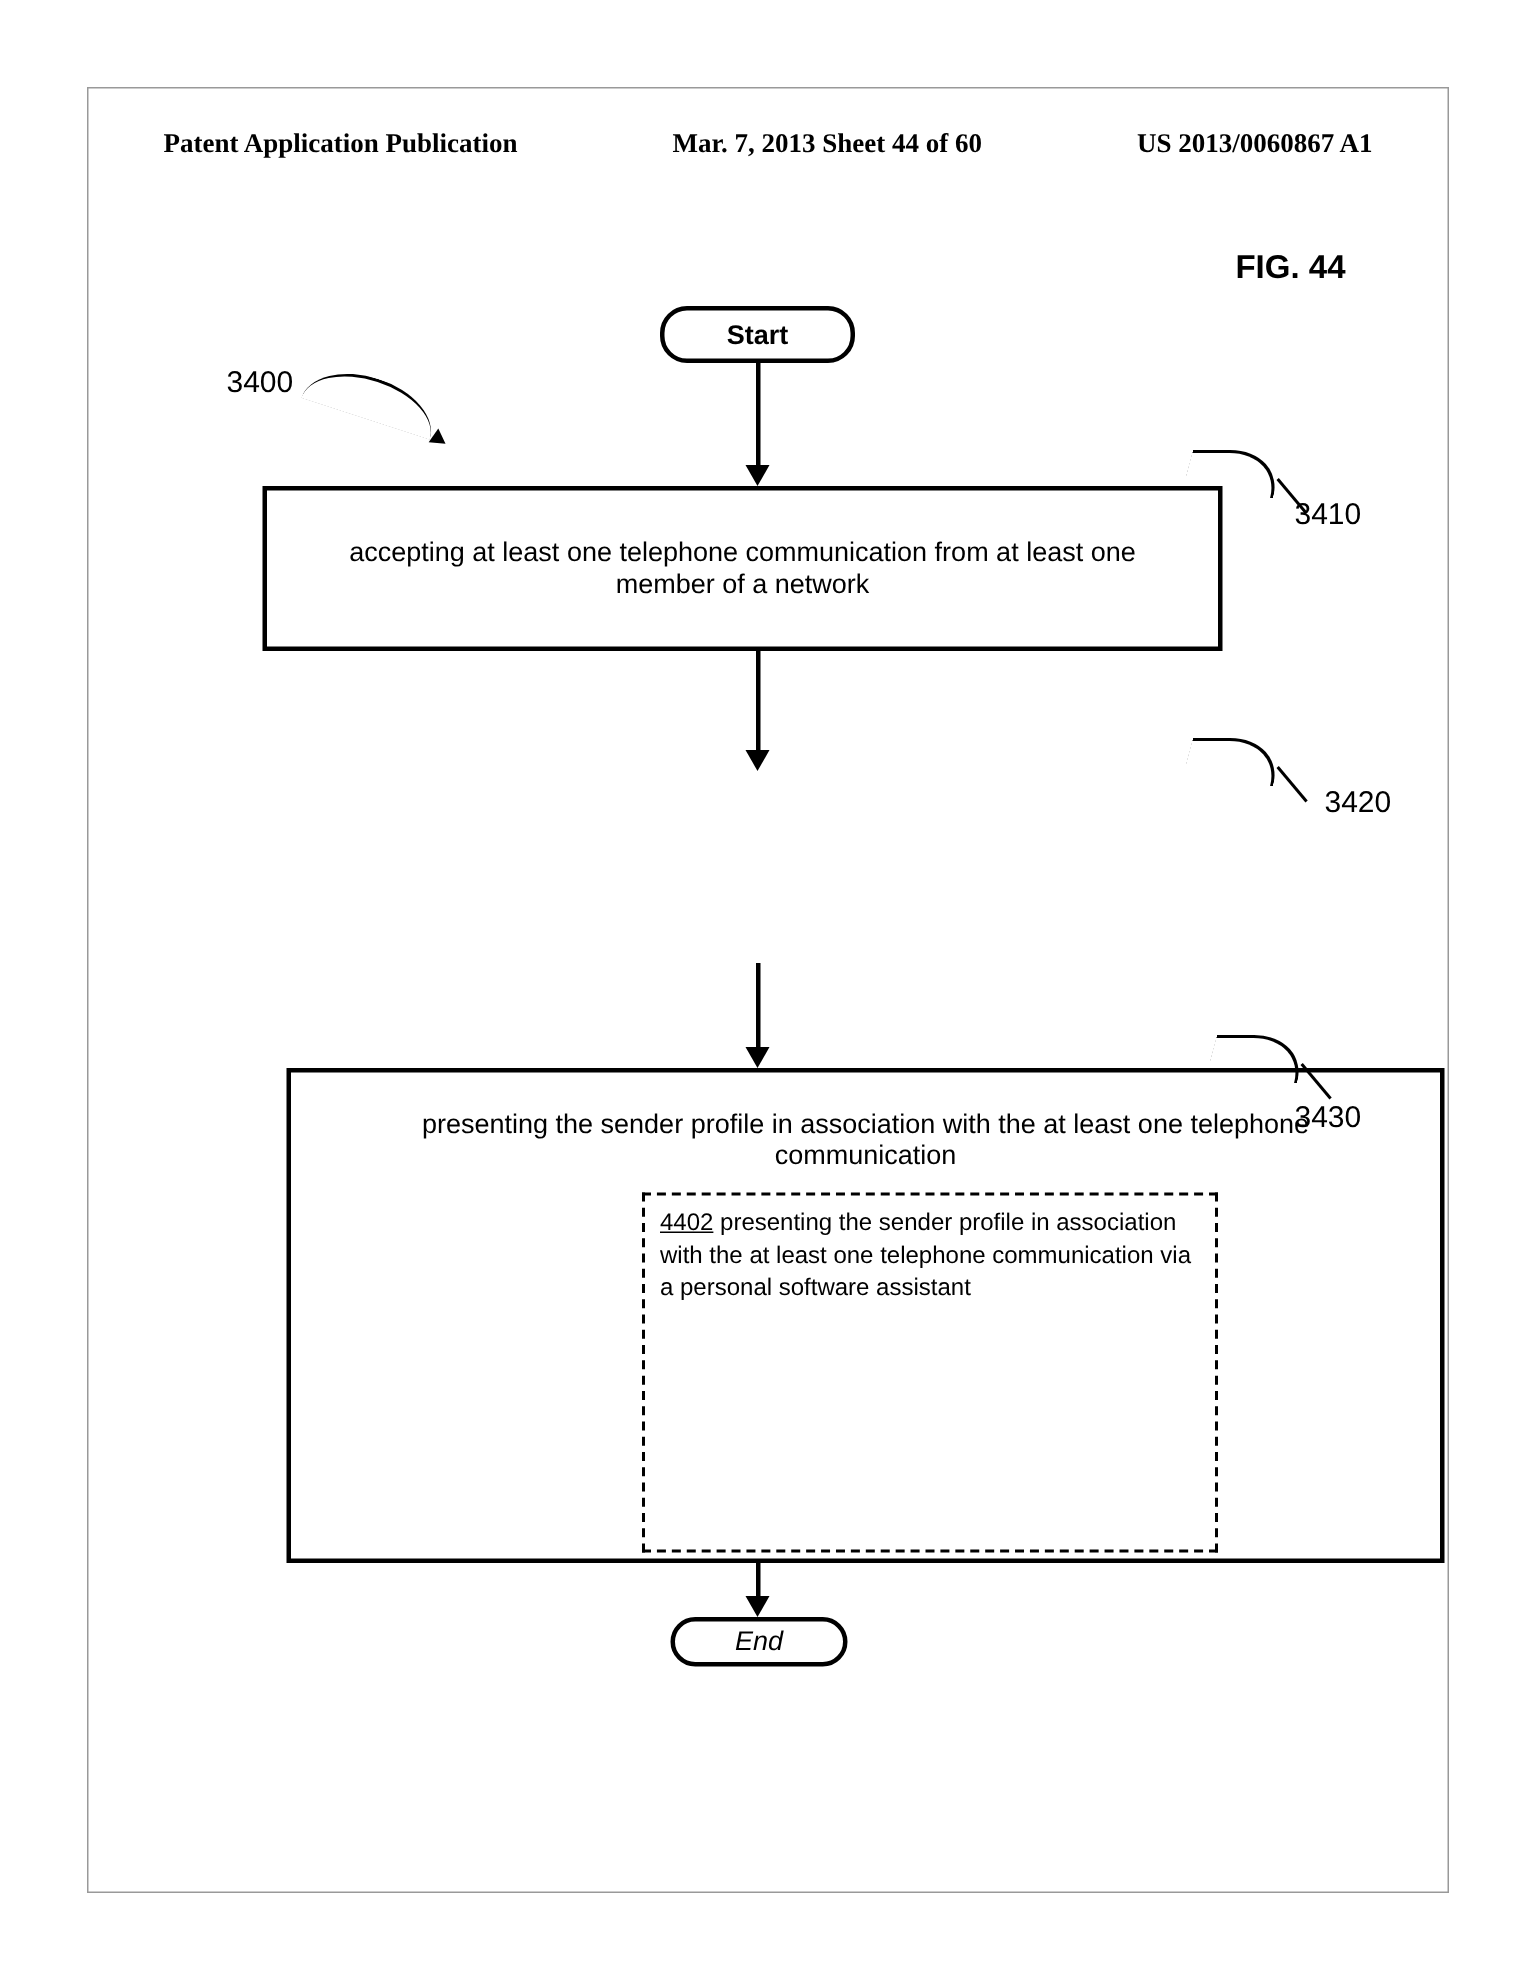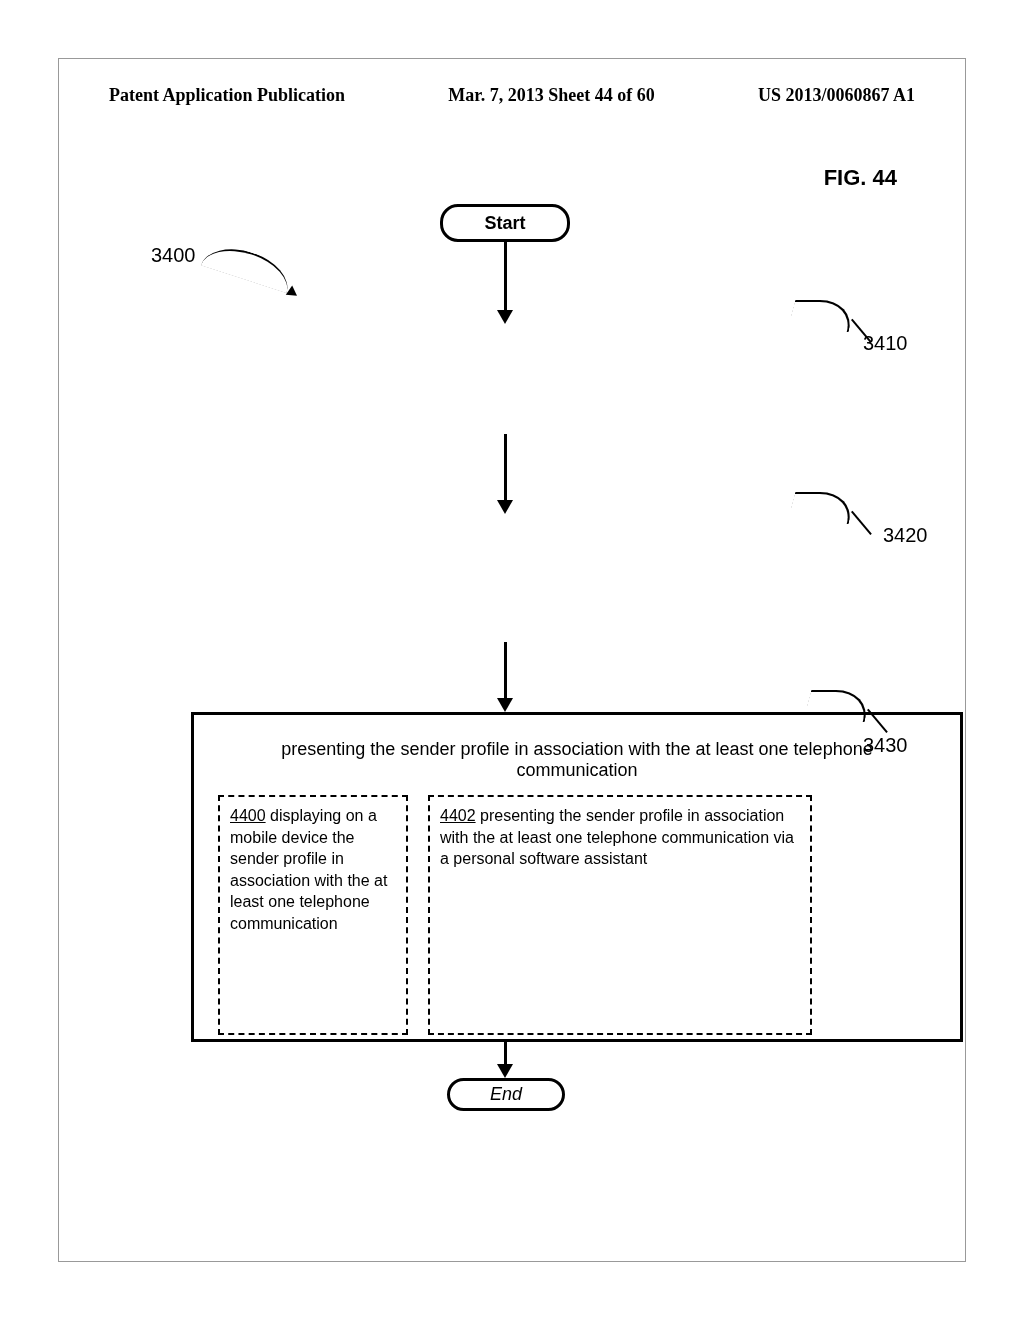--- a/index.html
+++ b/index.html
@@ -106,41 +106,41 @@
 
     <div class="pill" style="left:333px; top:0; width:130px; height:38px;">Start</div>
 
     <div class="arrow-line" style="left:397px; top:38px; height:70px;"></div>
     <div class="arrow-head" style="left:390px; top:106px;"></div>
 
     <div class="ref-label" style="left:44px; top:40px;">3400</div>
     <div class="ptr" style="left:96px; top:48px; width:90px; height:28px; transform:rotate(18deg);"></div>
     <div class="arrow-head" style="left:178px; top:82px; transform:rotate(-55deg) scale(.7);"></div>
 
+    <div class="box" style="left:68px; top:120px; width:640px; height:110px;">
+      <div class="box-text">accepting at least one telephone communication from at least one member of a network</div>
+    </div>
     <div class="swoosh" style="left:684px; top:96px; width:62px; height:32px;"></div>
     <div class="leader" style="left:744px; top:116px; height:30px; transform:rotate(-40deg);"></div>
     <div class="ref-label" style="left:756px; top:128px;">3410</div>
 
     <div class="arrow-line" style="left:397px; top:230px; height:68px;"></div>
     <div class="arrow-head" style="left:390px; top:296px;"></div>
 
     <div class="swoosh" style="left:684px; top:288px; width:62px; height:32px;"></div>
     <div class="leader" style="left:744px; top:308px; height:30px; transform:rotate(-40deg);"></div>
     <div class="ref-label" style="left:776px; top:320px;">3420</div>
 
     <div class="arrow-line" style="left:397px; top:438px; height:58px;"></div>
     <div class="arrow-head" style="left:390px; top:494px;"></div>
 
     <div class="box" style="left:84px; top:508px; width:772px; height:330px; align-items:flex-start; padding:24px 20px;">
       <div style="width:100%; height:100%; position:relative; text-align:center;">
         <div style="padding:0 30px 10px 30px;">presenting the sender profile in association with the at least one telephone communication</div>
 
-        <div class="dashed-box" style="left:4px; top:56px; width:190px; height:240px;">
-          <span class="idx">4400</span><span> displaying on a mobile device the sender profile in association with the at least one telephone communication</span>
-        </div>
 
         <div class="dashed-box" style="left:214px; top:56px; width:384px; height:240px;">
           <span class="idx">4402</span><span> presenting the sender profile in association with the at least one telephone communication via a personal software assistant</span>
 
           
         </div>
       </div>
     </div>
     <div class="swoosh" style="left:700px; top:486px; width:62px; height:32px;"></div>
     <div class="leader" style="left:760px; top:506px; height:30px; transform:rotate(-40deg);"></div>

